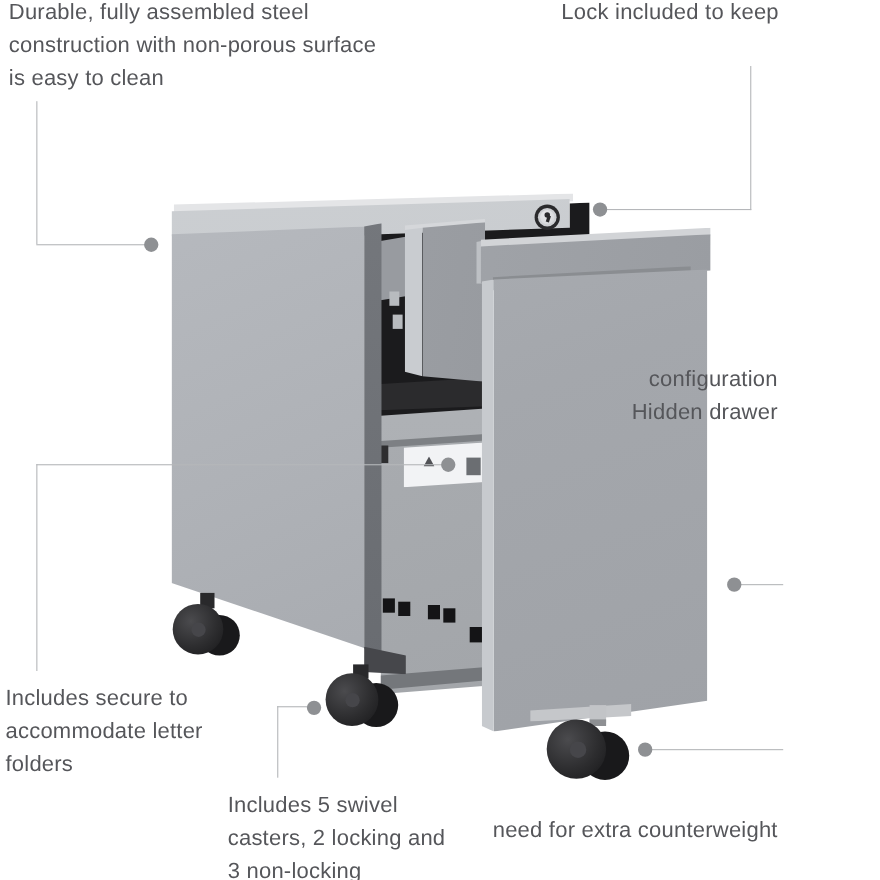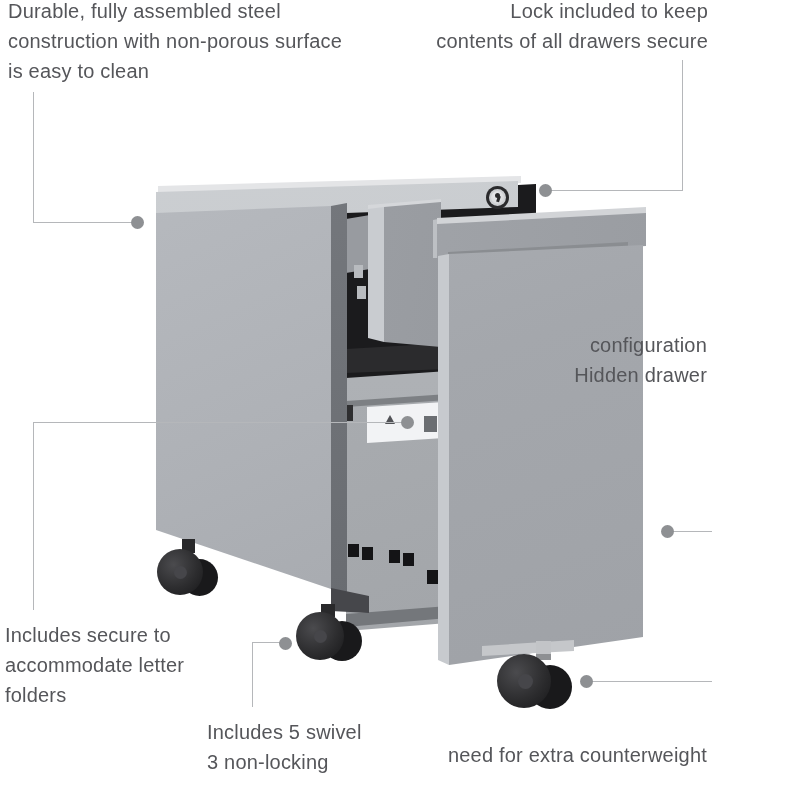--- a/index.html
+++ b/index.html
@@ -92,21 +92,20 @@
       <span class="line">is easy to clean</span>
     </div>
     <div class="cline" style="left:32.5px;top:92px;width:1.5px;height:130px;"></div>
     <div class="cline" style="left:33px;top:221.5px;width:104px;height:1.5px;"></div>
     <div class="cdot" style="left:130.5px;top:215.5px;"></div>
   </div>
 
   <div>
     <div class="callout-text ta-r" style="right:4px;top:-4px;">
       <span class="line">Lock included to keep</span>
-      <span class="line">contents of all drawers secure</span>
     </div>
     <div class="cline" style="left:681.5px;top:60px;width:1.5px;height:131px;"></div>
     <div class="cline" style="left:545px;top:189.5px;width:138px;height:1.5px;"></div>
     <div class="cdot" style="left:538.5px;top:183.5px;"></div>
   </div>
 
   <div>
     <div class="callout-text ta-r" style="right:5px;top:330px;">
       <span class="line">configuration</span>
       <span class="line">Hidden drawer</span>
@@ -126,20 +125,21 @@
       <span class="line">folders</span>
     </div>
   </div>
 
   <div>
     <div class="cline" style="left:252px;top:641.5px;width:33px;height:1.5px;"></div>
     <div class="cline" style="left:251.5px;top:642px;width:1.5px;height:65px;"></div>
     <div class="cdot" style="left:278.5px;top:636.5px;"></div>
     <div class="callout-text" style="left:207px;top:717px;">
       <span class="line">Includes 5 swivel</span>
+      <span class="line">casters, 2 locking and</span>
       <span class="line">3 non-locking</span>
     </div>
   </div>
 
   <div>
     <div class="cline" style="left:586px;top:680.5px;width:189px;height:1.5px;"></div>
     <div class="cline" style="left:774.5px;top:681px;width:1.5px;height:55px;"></div>
     <div class="cdot" style="left:579.5px;top:674.5px;"></div>
     <div class="callout-text ta-r" style="right:5px;top:740px;">
       <span class="line">need for extra counterweight</span>

